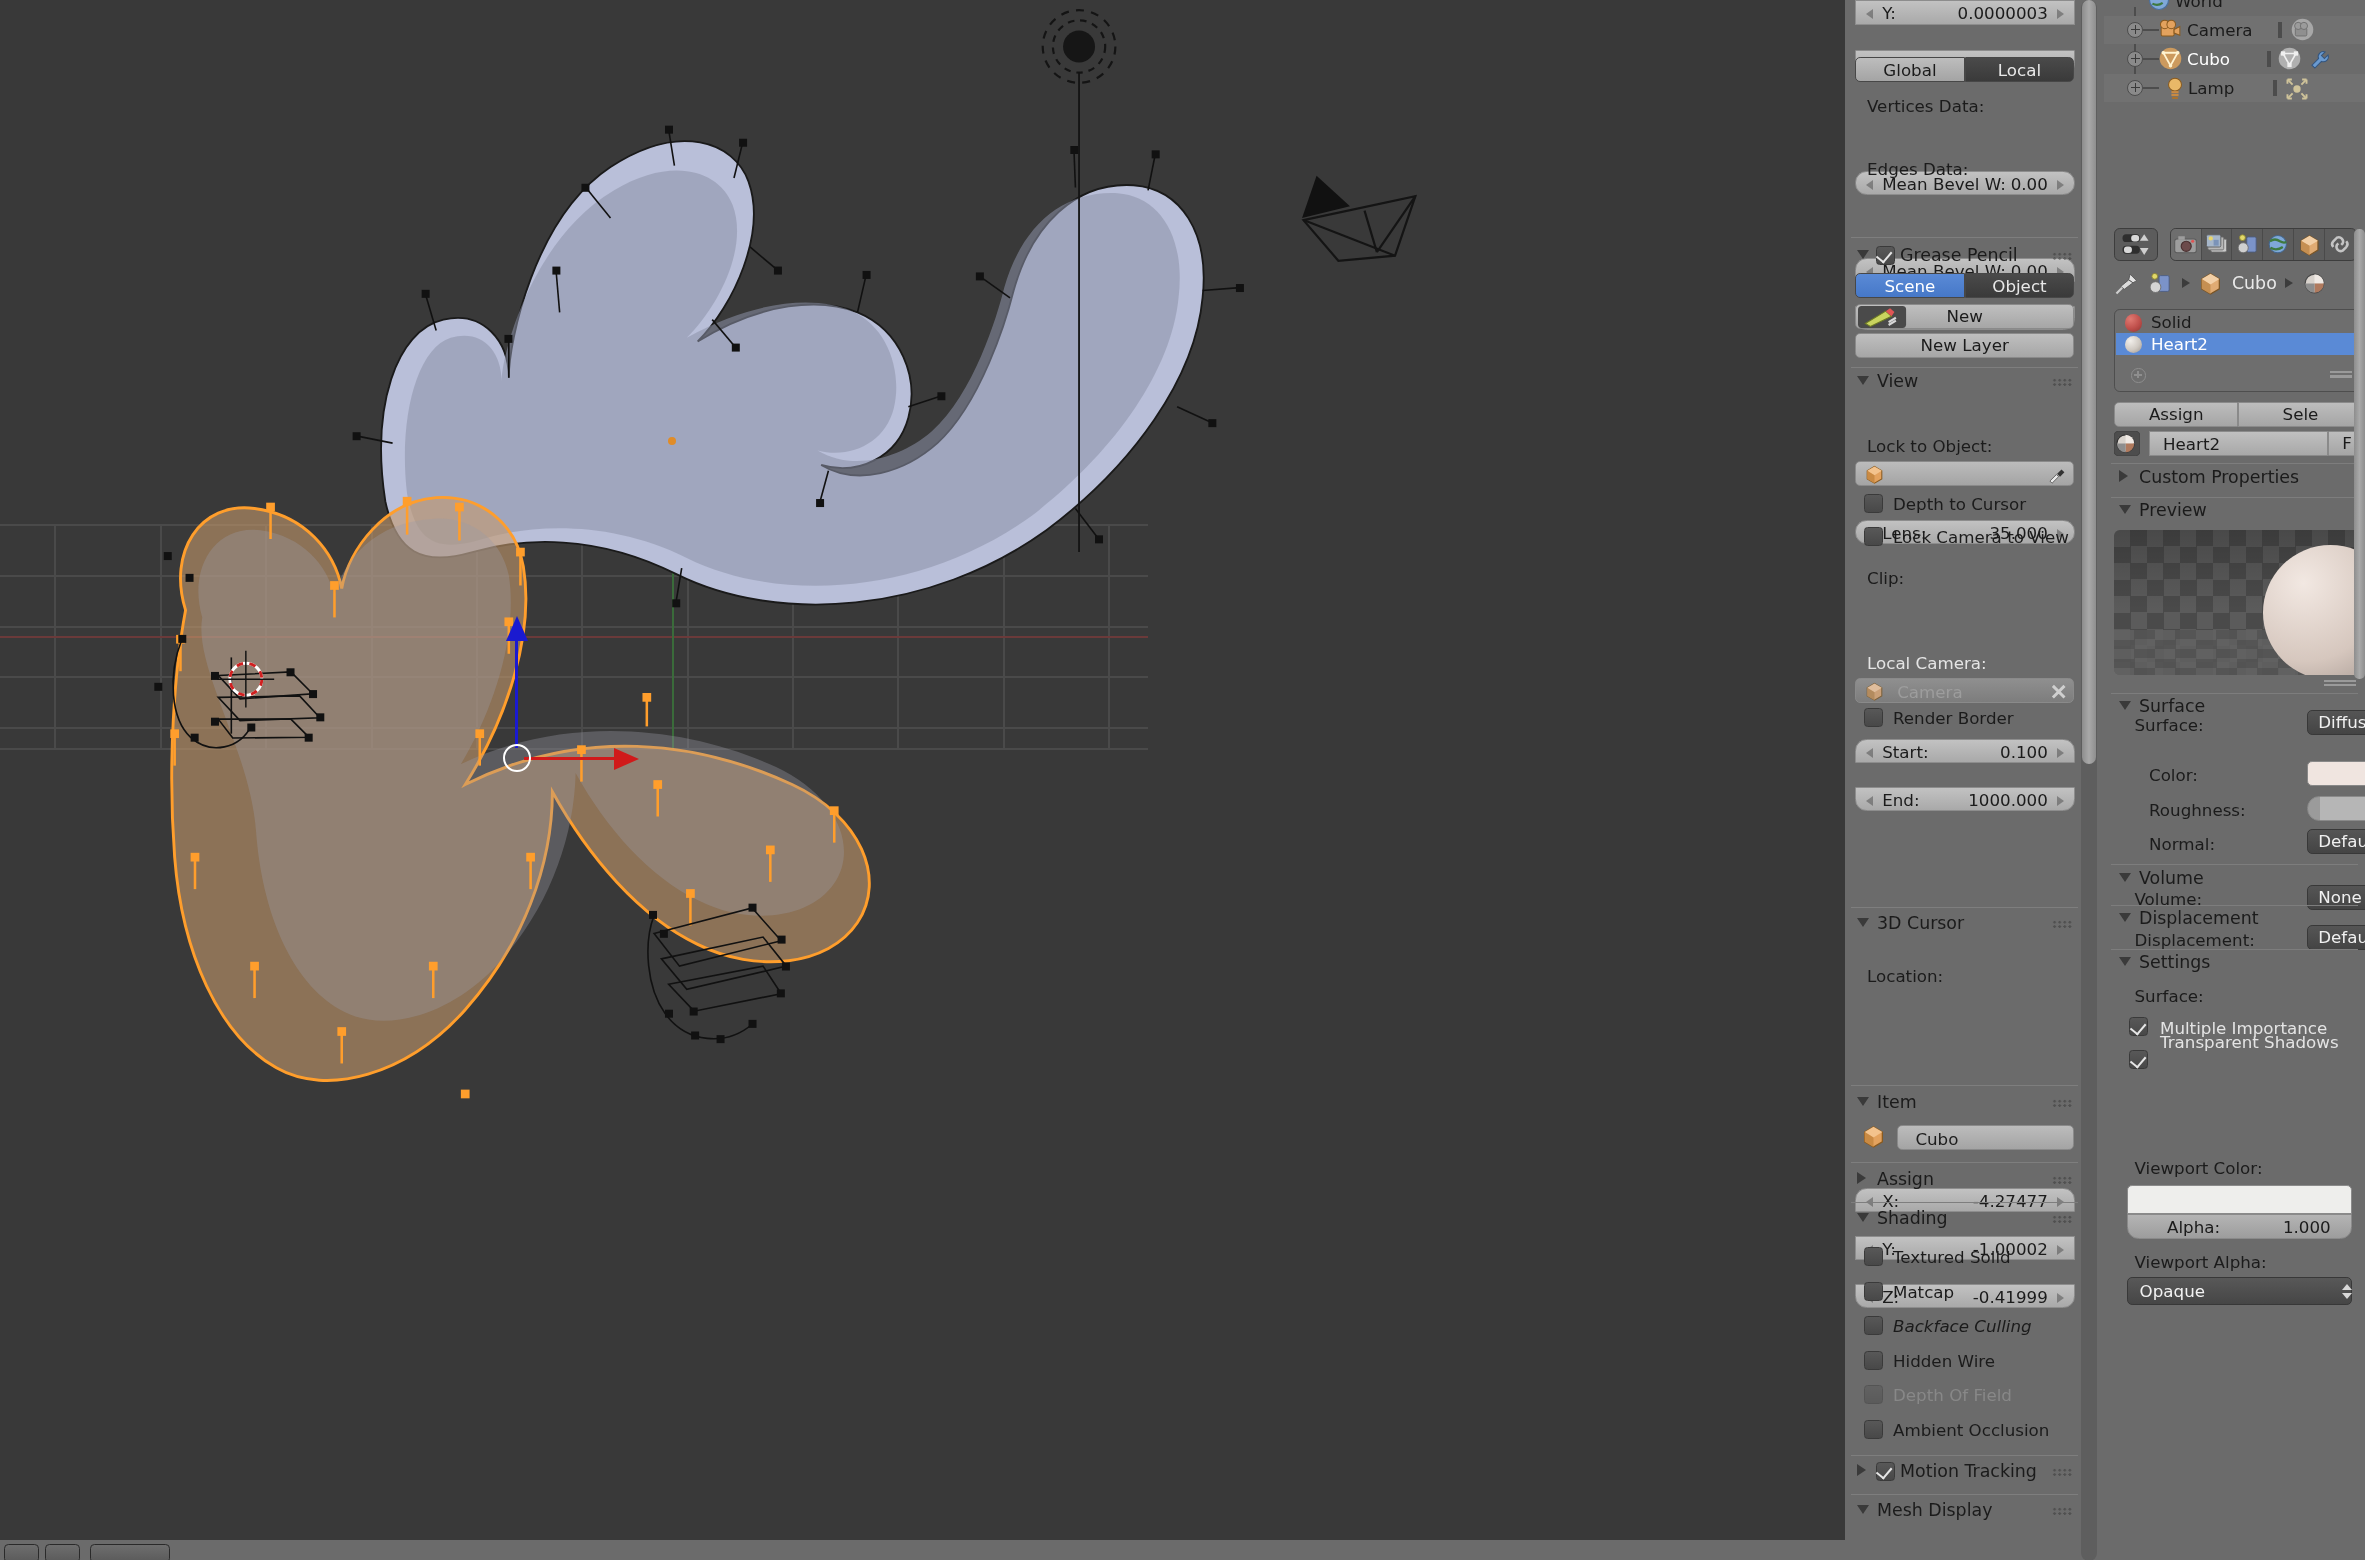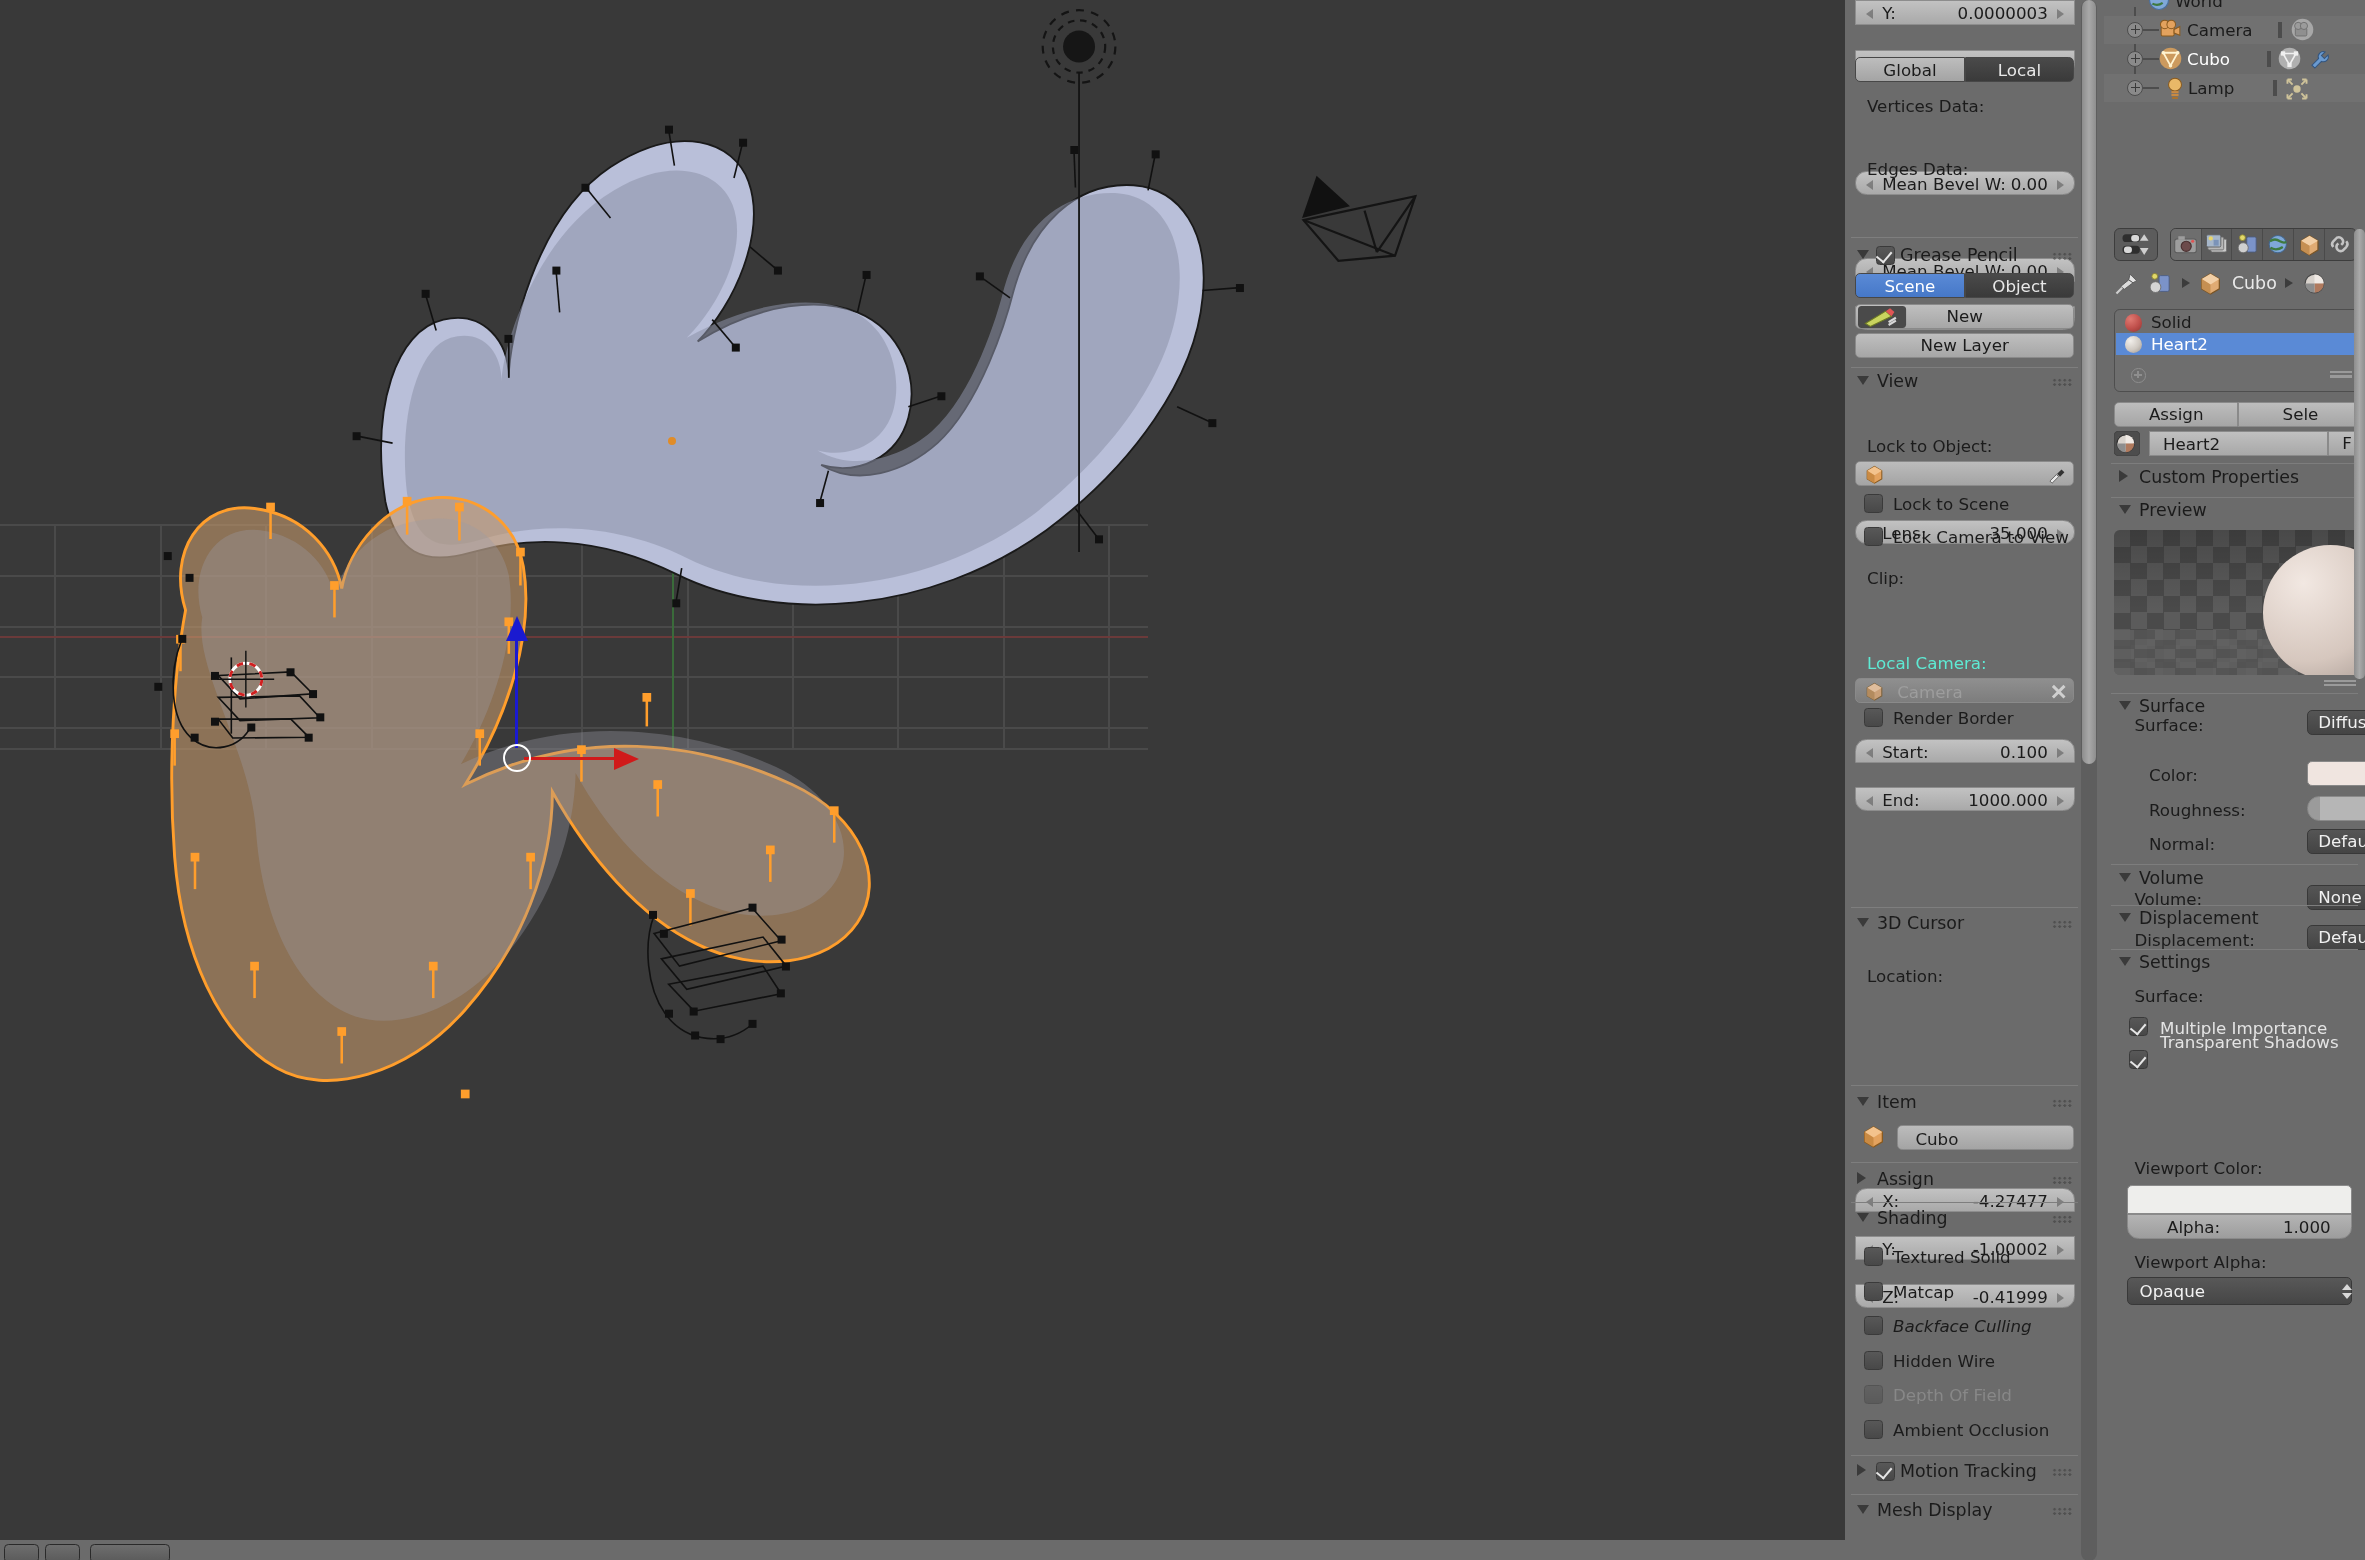--- a/index.html
+++ b/index.html
@@ -60,21 +60,21 @@
 
   .seg{position:absolute;display:flex;height:25px;}
   .seg .s{flex:1;display:flex;align-items:center;justify-content:center;font-size:16.7px;border:0.7px solid #474747;}
   .seg .s.left{border-radius:5.1px 0 0 5.1px;}
   .seg .s.right{border-radius:0 5.1px 5.1px 0;}
   .seg .s.off{background:linear-gradient(#bdbdbd,#a4a4a4);color:#1b1b1b;}
   .seg .s.dark{background:linear-gradient(#4a4a4a,#3a3a3a);color:#e8e8e8;}
   .seg .s.on{background:linear-gradient(#5a8ad6,#4678c8);color:#ffffff;}
 
   .sublabel{position:absolute;font-size:16.7px;color:#1b1b1b;}
-  .sublabel.dim{color:#5eead4;}
+  .sublabel.dim{color:#e5e5e5;}
 
   .panelhdr{position:absolute;left:0;width:240px;height:26px;}
   .panelhdr .tri{position:absolute;left:11.6px;top:7.3px;width:0;height:0;}
   .panelhdr .tri.down{border-left:6.5px solid transparent;border-right:6.5px solid transparent;border-top:9.4px solid #3a3a3a;}
   .panelhdr .tri.right{border-top:6.5px solid transparent;border-bottom:6.5px solid transparent;border-left:9.4px solid #3a3a3a;top:5.1px;}
   .panelhdr .t{position:absolute;left:32px;top:2.2px;font-size:17.4px;color:#1b1b1b;}
   .panelhdr .t.ind{left:49px;}
   .panelhdr .grip{position:absolute;right:13px;top:8.7px;width:20.3px;height:8.7px;opacity:.42;
     background-image:radial-gradient(#2a2a2a 38%,transparent 40%);
     background-size:5.1px 4.4px;}
@@ -489,21 +489,21 @@
           <path d="M13 2 L23 8 L23 19 L13 25 L3 19 L3 8 Z" fill="#e3a25e" stroke="#8a5a1e" stroke-width="1.4"></path>
           <path d="M13 2 L23 8 L13 14 L3 8 Z" fill="#f3c38d"></path>
           <path d="M13 14 L13 25 L3 19 L3 8 Z" fill="#c98a43"></path>
         </svg>
         <svg style="position:absolute;right:5.8px;top:2.9px;" width="20.3" height="19" viewBox="0 0 28 26">
           <path d="M4 22 L13 13 L16 16 L7 25 Z" fill="#e8e8e8" stroke="#555" stroke-width="1.2"></path>
           <path d="M14 12 L20 6 L24 10 L18 16 Z" fill="#333"></path>
         </svg>
       </div>
       <span class="chk" style="left:19px;top:494px;"></span>
-      <span class="chklabel" style="left:48px;top:494px;">Lock to Scene</span>
+      <span class="chklabel" style="left:48px;top:494px;">Depth to Cursor</span>
       <span class="chk" style="left:19px;top:527px;"></span>
       <span class="chklabel" style="left:48px;top:527px;">Lock Camera to View</span>
 
       <div class="sublabel" style="left:22px;top:568px;">Clip:</div>
       <div class="numfield r-top" style="top:593px;">
         <span class="ar-l"></span>
         <span class="lab">Start:</span>
         <span class="val">0.100</span>
         <span class="ar-r"></span>
       </div>

